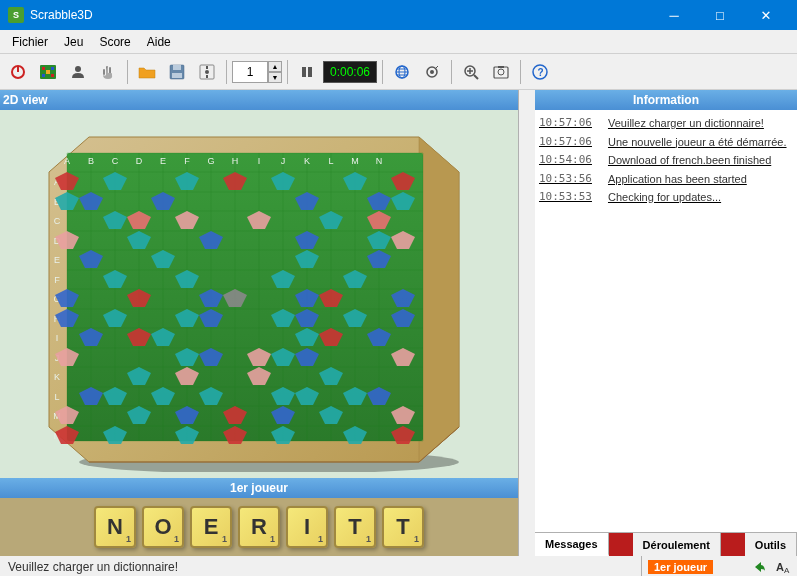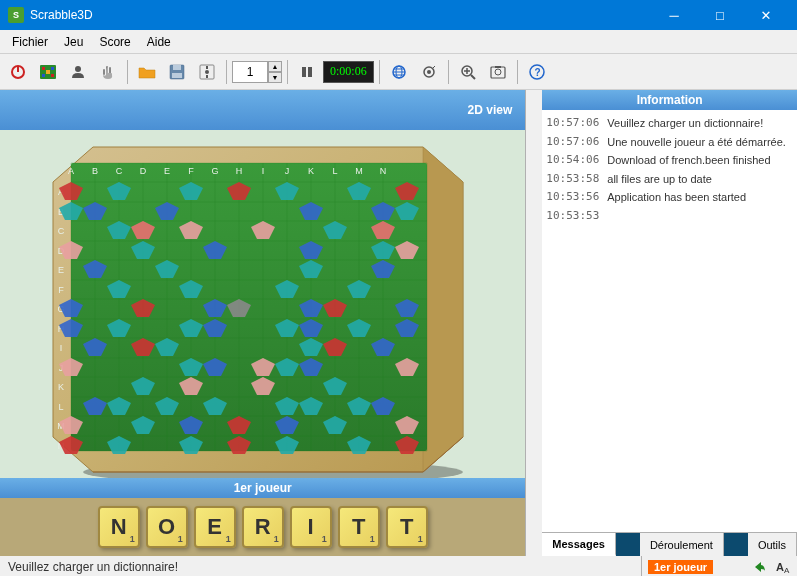--- a/index.html
+++ b/index.html
@@ -126,43 +126,43 @@
       cursor: pointer;
       display: flex;
       align-items: center;
       justify-content: center;
       font-size: 7px;
       line-height: 1;
     }
     .timer-display {
       background: #1a1a1a;
       color: #00ff00;
-      font-family: Liberation Serif, serif;
+      font-family: Liberation Sans, sans-serif;
       font-size: 12px;
       padding: 2px 6px;
       border: 1px solid #555;
       height: 22px;
       display: flex;
       align-items: center;
     }
 
     
     .left-panel {
       width: 570px;
       display: flex;
       flex-direction: column;
       background: #e8e8e8;
       border-right: 1px solid #b0b0b0;
     }
 
     .board-header {
       background: linear-gradient(to bottom, #6aafe6, #4a8fd4);
       color: white;
-      text-align: right;
-      padding: 13px;
+      text-align: left;
+      padding: 3px;
       font-size: 12px;
       font-weight: 600;
     }
 
     .board-container {
       flex: 1;
       display: flex;
       align-items: center;
       justify-content: center;
       background: #d8e8d8;
@@ -236,53 +236,55 @@
     .info-log {
       flex: 1;
       padding: 4px;
       overflow-y: auto;
       font-size: 11px;
       background: white;
     }
 
     .log-entry {
       display: flex;
-      gap: 8px;
+      gap: 16px;
       padding: 1px 0;
       line-height: 1.5;
+      text-decoration: underline;
     }
 
     .log-time {
       color: #666;
       white-space: nowrap;
       font-family: monospace;
       font-size: 11px;
     }
 
     .log-text {
       color: #333;
     }
 
     
     .tabs-bar {
       display: flex;
       border-top: 1px solid #b0b0b0;
-      background: #0c4a6e;
+      background: #b91c1c;
       height: 24px;
       gap: 24px;
     }
 
     .tab {
       padding: 3px 10px;
       font-size: 11px;
       cursor: pointer;
       border-right: 1px solid #b0b0b0;
       display: flex;
       align-items: center;
       background: #f0f0f0;
+      font-weight: bold;
     }
     .tab.active {
       background: white;
       border-bottom: 2px solid white;
       font-weight: bold;
     }
 
     .status-left {
       flex: 1;
       padding: 0 8px;
@@ -738,29 +740,26 @@
         </div>
         <div class="log-entry">
           <span class="log-time">10:57:06</span>
           <span class="log-text">Une nouvelle joueur a été démarrée.</span>
         </div>
         <div class="log-entry">
           <span class="log-time">10:54:06</span>
           <span class="log-text">Download of french.been finished</span>
         </div>
         <div class="log-entry">
-          <span class="log-time">10:53:58</span>
-          <span class="log-text">all files are up to date</span>
-        </div>
-        <div class="log-entry">
           <span class="log-time">10:53:56</span>
           <span class="log-text">Application has been started</span>
         </div>
         <div class="log-entry">
           <span class="log-time">10:53:53</span>
+          <span class="log-text">Checking for updates...</span>
         </div>
       </div>
 
       <div class="tabs-bar">
         <div class="tab active">
           <span>Messages</span>
         </div>
         <div class="tab">
           <span>Déroulement</span>
         </div>

